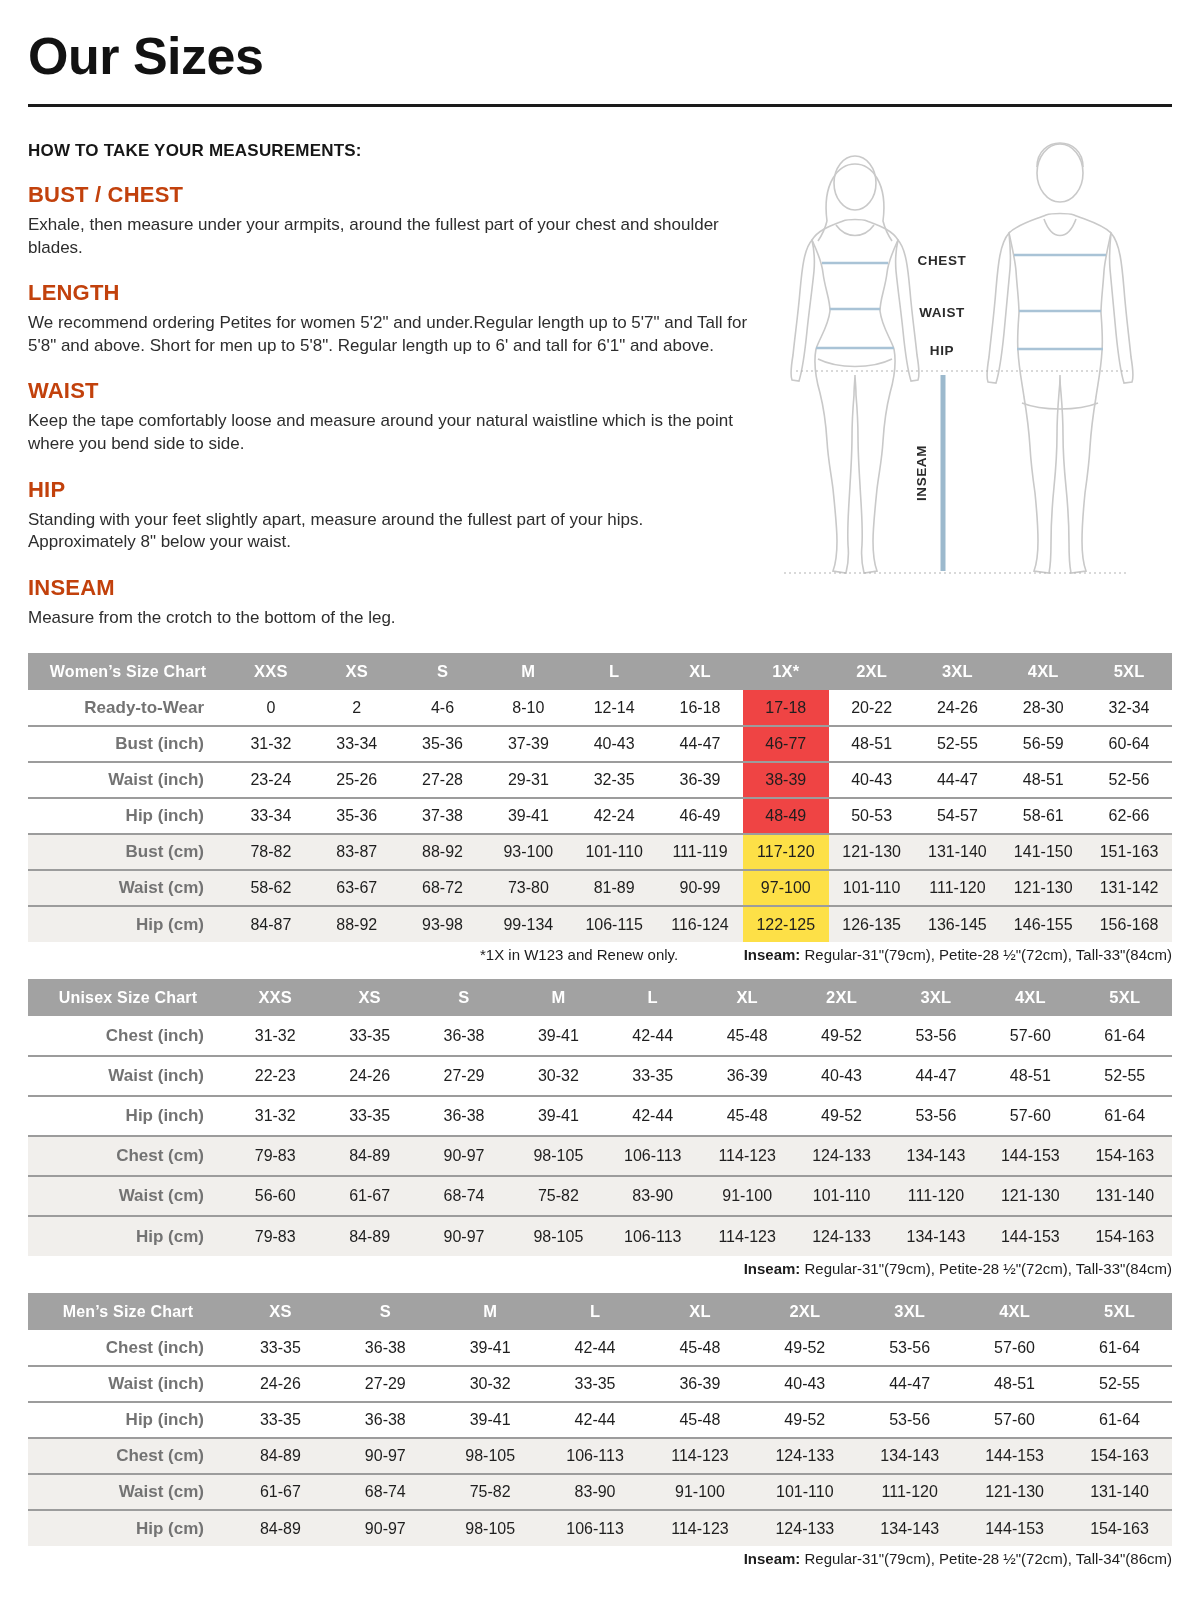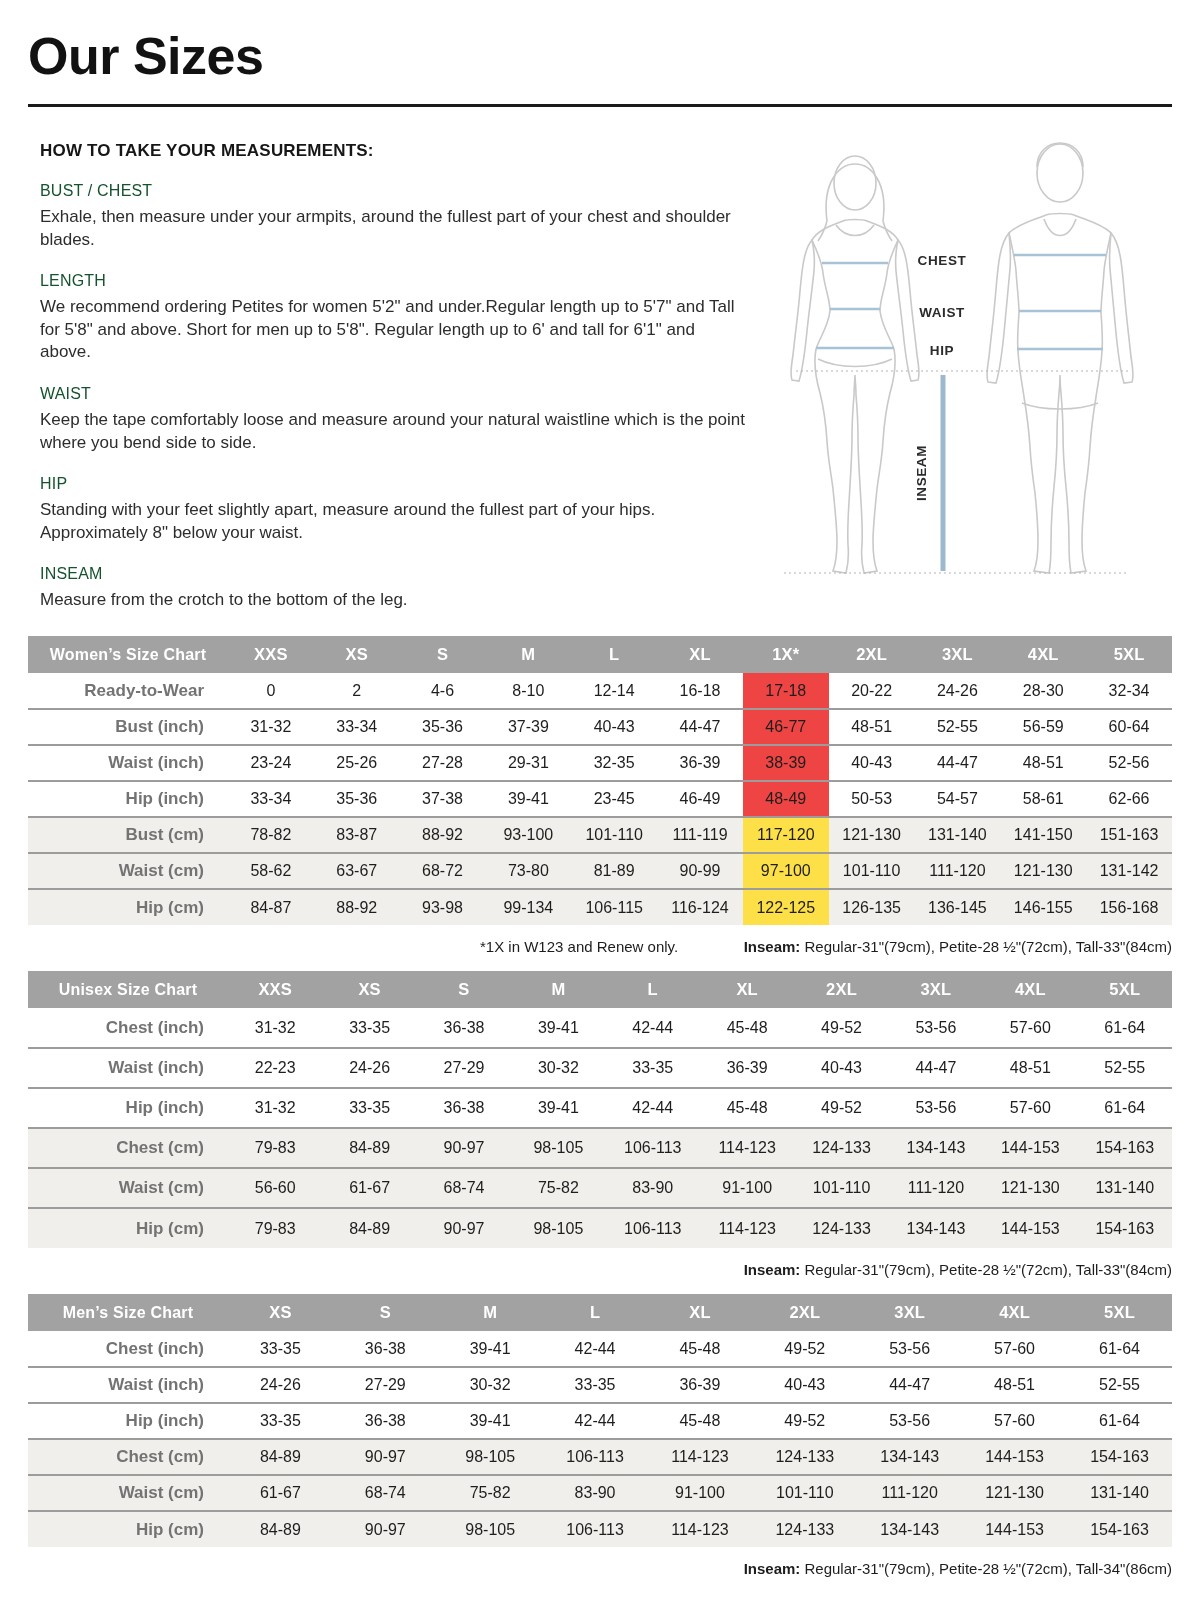--- a/index.html
+++ b/index.html
@@ -11,27 +11,27 @@
   }
   .page { padding:26px 28px 30px 28px; }
 
   h1.page-title {
     font-size:52px; font-weight:800; letter-spacing:-0.5px; color:#121212;
     margin-bottom:18px;
   }
   .rule { height:3px; background:#1a1a1a; }
 
   .top { display:flex; justify-content:space-between; margin-top:4px; }
-  .instructions { width:730px;margin-left:12px; }
+  .instructions { width:730px; }
   .instructions h2 {
     font-size:17px; font-weight:700; color:#161616; letter-spacing:0.2px;
     margin-top:30px;
   }
   .measure h3 {
-    font-size:16px; font-weight:400; color:#14532d; letter-spacing:0.2px;
+    font-size:22px; font-weight:700; color:#c2410c; letter-spacing:0.2px;
     margin-top:21px; margin-bottom:6px;
   }
   .measure p { font-size:17px; line-height:1.33; color:#2d2d2d; max-width:720px; }
 
   .figures { width:424px; padding-top:10px; }
 
   .fig-label {
     font-size:13.5px; font-weight:700; fill:#2b2b2b; letter-spacing:0.6px;
     font-family:"Liberation Sans", sans-serif;
   }
@@ -56,21 +56,21 @@
   table.size-table td.hl { background:#ef4444; }
   table.size-table tr.cm td.hl { background:#fde047; }
   table.unisex td { height:40px; }
 
   .tbl-womens { margin-top:24px; }
   .tbl-unisex { margin-top:16px; }
   .tbl-mens   { margin-top:16px; }
 
   .notes {
     width:1144px; display:flex; justify-content:space-between;
-    font-size:15px; color:#1d1d1d; margin-top:13px; margin-bottom:6px;
+    font-size:15px; color:#1d1d1d; margin-top:4px; margin-bottom:6px;
   }
   .notes .left-note { margin-left:452px; }
   .notes.right-only { justify-content:flex-end; }
   .inseam-note b { font-weight:700; }
 </style>
 </head>
 <body>
 
 <div class="page">
 
@@ -245,21 +245,21 @@
           <td>44-47</td>
           <td>48-51</td>
           <td>52-56</td>
         </tr>
         <tr>
           <td class="label">Hip (inch)</td>
           <td>33-34</td>
           <td>35-36</td>
           <td>37-38</td>
           <td>39-41</td>
-          <td>23-45</td>
+          <td>42-24</td>
           <td>46-49</td>
           <td class="hl">48-49</td>
           <td>50-53</td>
           <td>54-57</td>
           <td>58-61</td>
           <td>62-66</td>
         </tr>
         <tr class="cm">
           <td class="label">Bust (cm)</td>
           <td>78-82</td>

